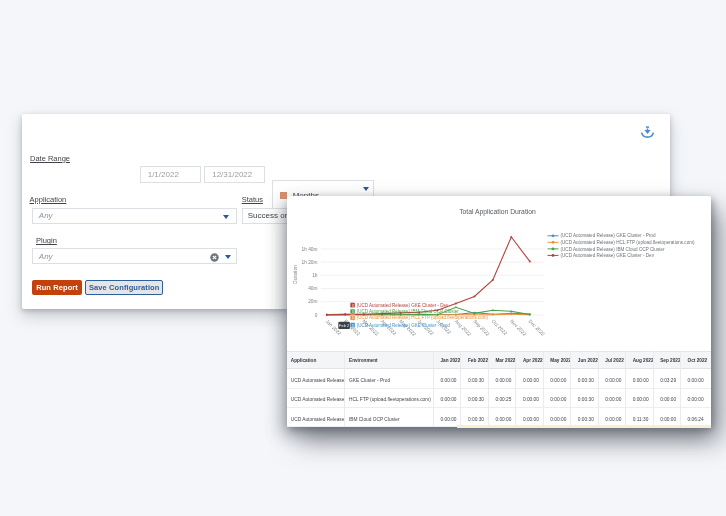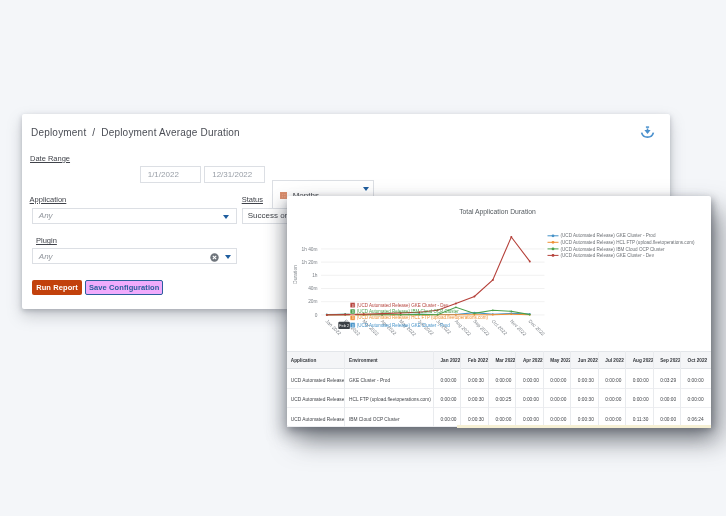--- a/index.html
+++ b/index.html
@@ -14,33 +14,32 @@
 .lbl { font-size:7.5px; color:#40434a;text-decoration:underline; }
 .fld { position:absolute; background:#fff; border:1px solid #dcdfe4; height:16px; font-size:8px;
   color:#3d4046; display:flex; align-items:center; padding-left:7px; }
 .ph { color:#989ea6; }
 .any { color:#8f949b; font-style:italic; }
 .caret { position:absolute; width:0; height:0; border-left:3.6px solid transparent;
   border-right:3.6px solid transparent; border-top:4.2px solid #1f5d9e; top:6px; }
 .btn { position:absolute; top:166px; height:14.5px; font-size:7.5px; font-weight:bold;
   display:flex; align-items:center; justify-content:center; border-radius:2px; letter-spacing:.1px; }
 #runbtn { left:9.8px; width:50.5px; background:#c2410c; color:#fff; }
-#savebtn { left:63.2px; width:78px; background:#f0abfc; border:1px solid #2b5f9e; color:#2b5f9e; }
+#savebtn { left:63.2px; width:78px; background:#e5e5e5; border:1px solid #2b5f9e; color:#2b5f9e; }
 .chart { position:absolute; left:0; top:0; }
 .thead { position:absolute; left:0; top:155.3px; width:424px; height:18.5px; background:#f4f5f7;
   border-top:1px solid #e3e6ea; border-bottom:1px solid #e0e3e7; }
 .th { position:absolute; top:6.5px; font-size:4.7px; font-weight:bold; color:#33363b; white-space:nowrap; }
 .trow { position:absolute; left:0; width:424px; border-bottom:1px solid #edeef1; }
 .td { position:absolute; top:8.5px; font-size:4.8px; color:#43464b; white-space:nowrap; }
 .vline { position:absolute; top:155.3px; bottom:0; width:1px; background:#e9ebee; }
 #ystrip { position:absolute; left:170px; top:229px; width:254px; height:3px; background:#f5efd3; }
 </style></head>
 <body>
 <div class="panel" id="back">
-  <div class="t" id="title" style="top:13px">Deployment&nbsp; /&nbsp; Deployment Average Duration</div>
   <svg class="t" id="dlicon" style="left:616.5px;top:11px" width="17" height="17" viewBox="0 0 17 17">
     <path d="M2.6 7.6 A 6.1 6.1 0 0 0 14.4 7.6" fill="none" stroke="#4a90cd" stroke-width="1.7"></path>
     <line x1="6.9" y1="2.1" x2="10.1" y2="2.1" stroke="#4a90cd" stroke-width="1.5"></line>
     <line x1="8.5" y1="3.4" x2="8.5" y2="7.4" stroke="#4a90cd" stroke-width="1.6"></line>
     <path d="M5.4 5.0 L8.5 8.9 L11.6 5.0 Z" fill="#4a90cd"></path>
   </svg>
   <div class="t lbl" style="left:8px;top:39.8px">Date Range</div>
   <div class="fld" style="left:117.7px;top:51.8px;width:61px;height:17px">
       <span class="ph">1/1/2022</span>
     </div>

